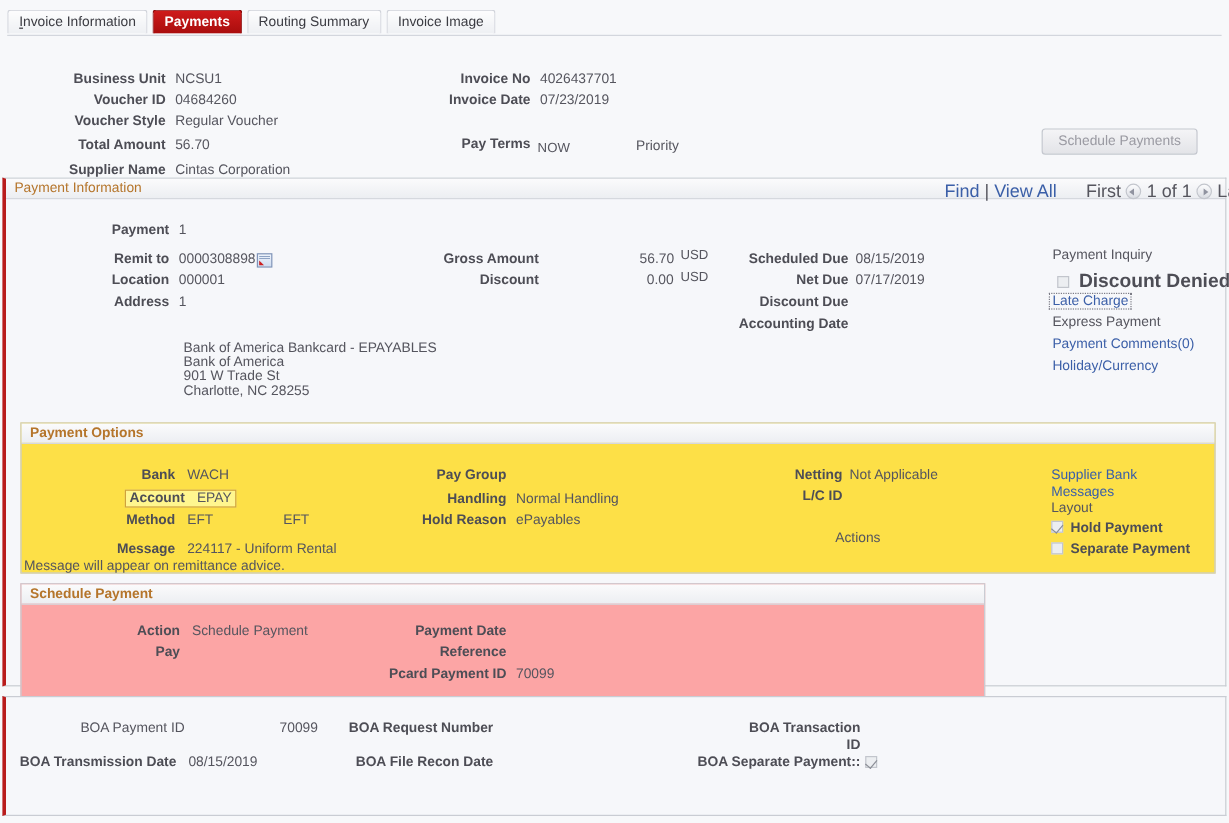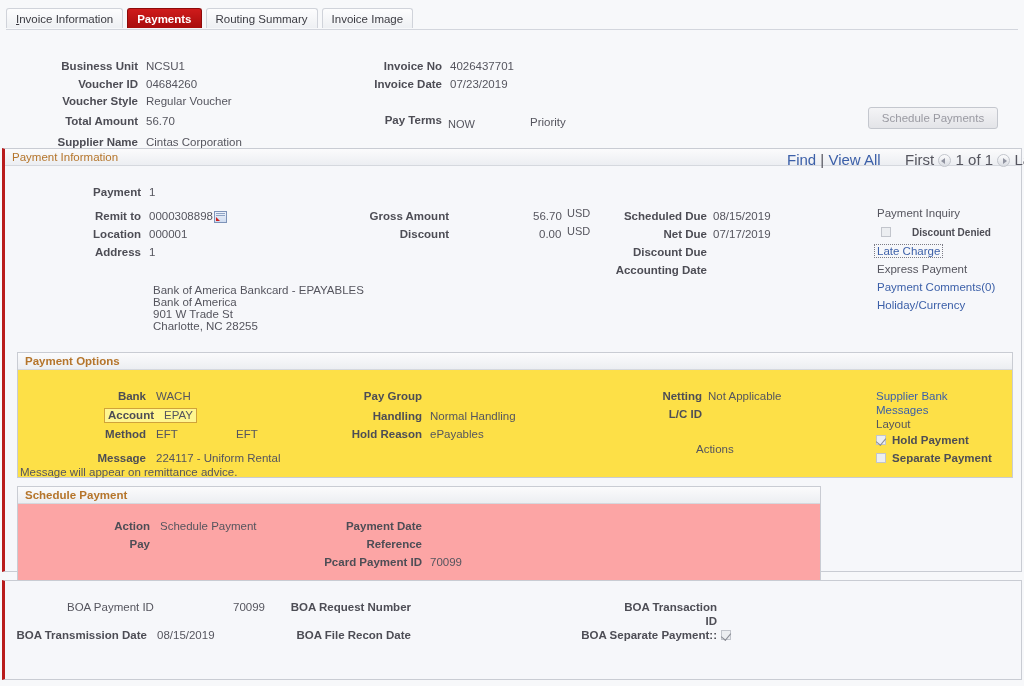--- a/index.html
+++ b/index.html
@@ -271,21 +271,21 @@
 
     <span class="lbl" style="left:560px; width:142px; top:80px;">Discount Due</span>
     <span class="val" style="left:708px; top:80px;"></span>
 
     <span class="lbl" style="left:560px; width:142px; top:98px;">Accounting Date</span>
     <span class="val" style="left:708px; top:98px;"></span>
 
     <span class="val" style="left:872px; top:41px;">Payment Inquiry</span>
     <span style="position:absolute; left:876px; top:60px; white-space:nowrap;">
       <span class="cbx"></span>
-      <span style="font-weight:bold; font-size:10px; color:#4d4d55; margin-left:18px;">Discount Denied</span>
+      <span style="font-weight:bold; font-size:16px; color:#4d4d55; margin-left:5px;">Discount Denied</span>
     </span>
     <span class="lnk focusring" style="position:absolute; left:869px; top:78px; font-size:11.5px;">Late Charge</span>
     <span class="val" style="left:872px; top:97px;">Express Payment</span>
     <span class="lnk" style="position:absolute; left:872px; top:115px; font-size:11.5px;">Payment Comments(0)</span>
     <span class="lnk" style="position:absolute; left:872px; top:133px; font-size:11.5px;">Holiday/Currency</span>
 
     <div style="position:absolute; left:148px; top:118px;">
       <div class="addrline">Bank of America Bankcard - EPAYABLES</div>
       <div class="addrline">Bank of America</div>
       <div class="addrline">901 W Trade St</div>

